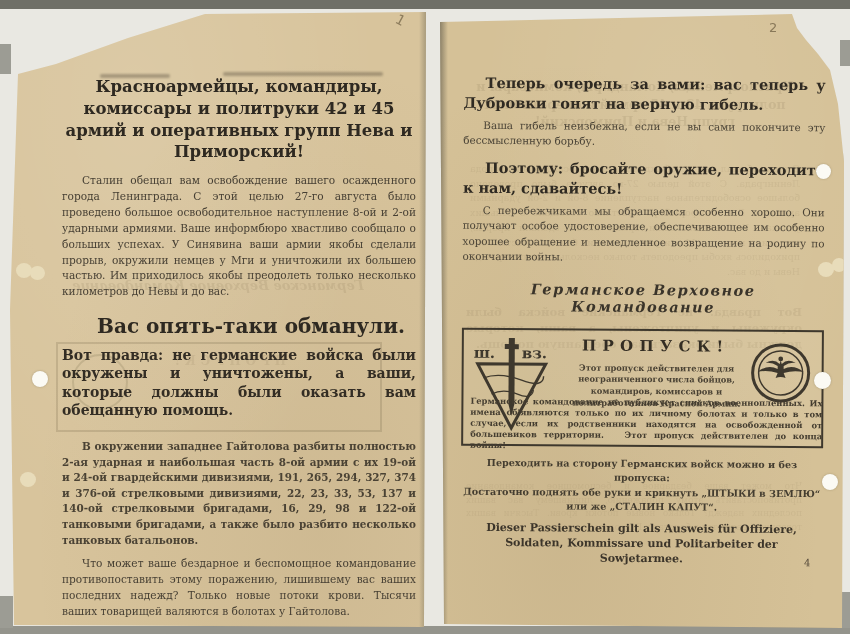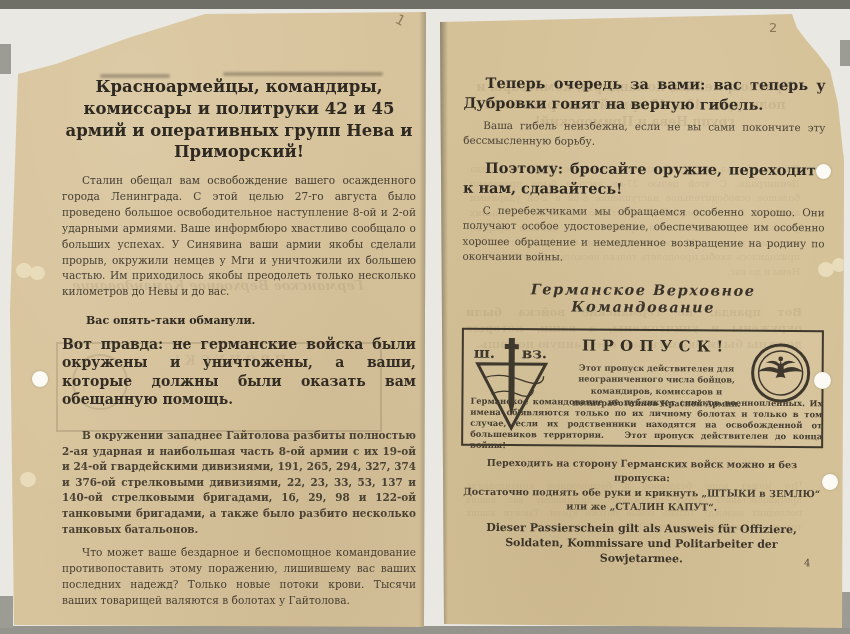--- a/index.html
+++ b/index.html
@@ -40,21 +40,21 @@
   .page-right::before{content:"";position:absolute;left:0;top:0;width:8px;height:100%;
     background:linear-gradient(to right, rgba(70,68,58,.5), transparent);}
 
   
   .ink{color:#3d372c;}
   .lp-text{position:absolute;left:54px;top:66px;width:354px;}
   .rp-text{position:absolute;left:22px;top:62px;width:362px;transform:rotate(.4deg);}
 
   .headline{font-weight:bold;font-size:16.5px;line-height:1.32;text-align:center;color:#2e2921;margin:0 0 10px 0;}
   .body-p{font-size:10.6px;line-height:1.5;text-align:justify;text-indent:20px;margin:0 0 8px 0;color:#463f33;}
-  .subhead{font-weight:bold;font-size:11px;margin:14px 0 8px 0;padding-left:24px;color:#2e2921;}
+  .subhead{font-weight:bold;font-size:20px;margin:14px 0 8px 0;padding-left:24px;color:#2e2921;text-align:center;}
   .lead-p{font-weight:bold;font-size:14px;line-height:1.3;text-align:justify;text-indent:0;margin:0 0 9px 0;color:#332d24;}
   .semibold{font-weight:bold;color:#4a4234;font-size:10.4px;margin-top:20px;}
 
   .rp-head{font-weight:bold;font-size:14.5px;line-height:1.35;text-align:justify;margin:0 0 6px 0;text-indent:22px;color:#2f2a22;}
   .rp-body{font-size:10.4px;line-height:1.45;text-align:justify;text-indent:20px;margin:0 0 10px 0;color:#4a4336;}
   .signature{font-style:italic;font-weight:bold;font-size:14.5px;letter-spacing:1.5px;text-align:center;margin:16px 0 14px 0;color:#3a342a;}
 
   
   .pass-box{position:relative;border:2px solid #3e382d;height:114px;margin:0 0 10px 0;background:rgba(255,250,235,.06);}
   .pb-title{position:absolute;left:94px;top:6px;width:196px;text-align:center;font-weight:bold;font-size:15px;letter-spacing:.42em;color:#332d23;}

